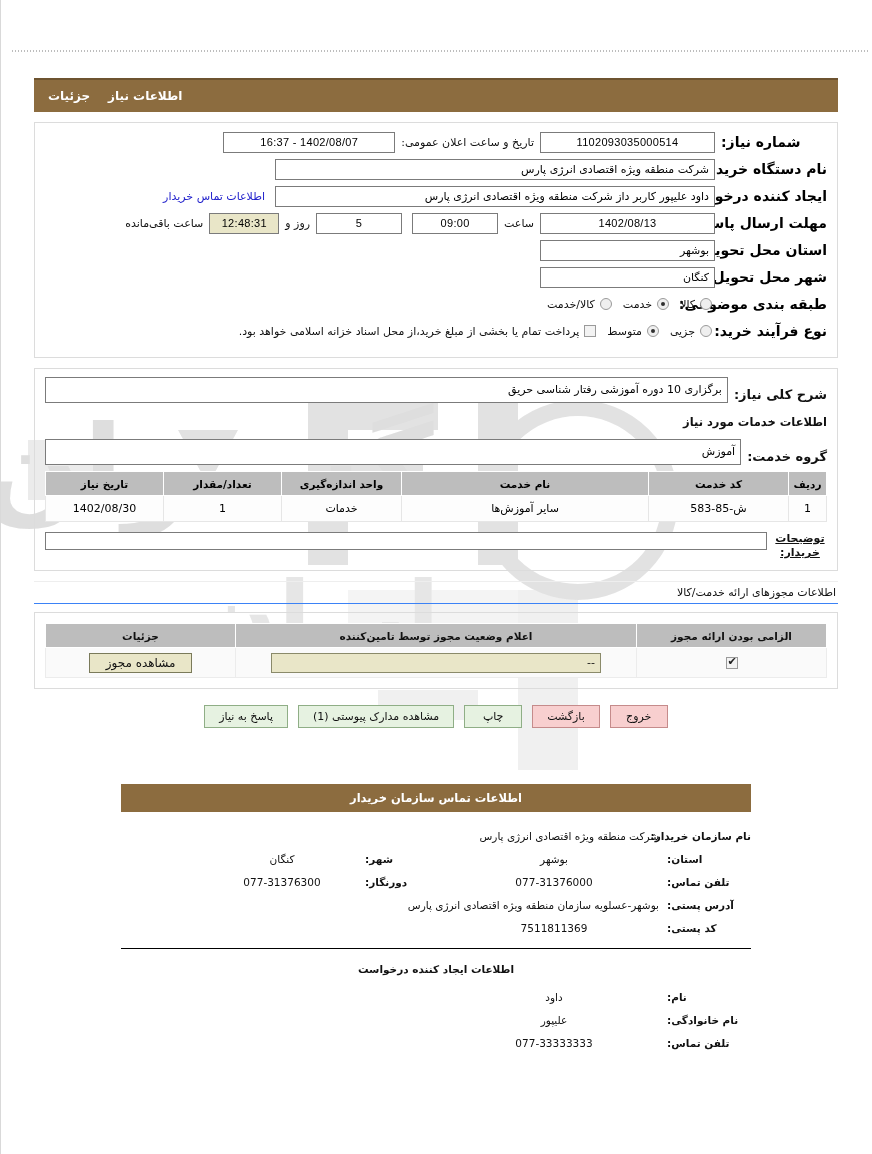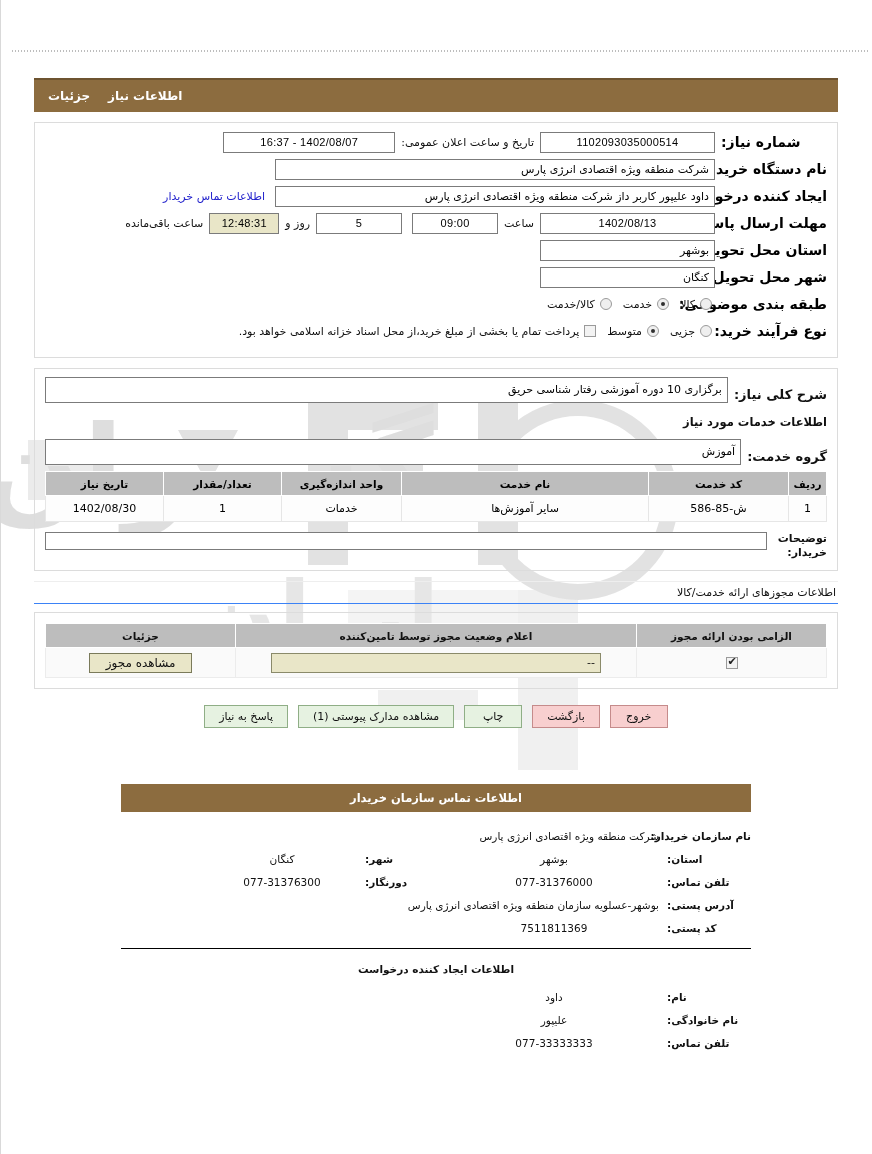--- a/index.html
+++ b/index.html
@@ -182,21 +182,21 @@
   table.grid td {
     background: #fdfdfd;
     border: 1px solid #e6e6e6;
     height: 26px;
     text-align: center;
     padding: 2px 4px;
     color: #000;
   }
 
   .note-row { display:flex; align-items:flex-start; margin-top:10px; }
-  .note-lbl { font-weight:bold; font-size:11px; width:60px; text-align:right; padding-left:6px; line-height:14px;}
+  .note-lbl { font-weight:bold; font-size:11px; width:60px; text-align:center; padding-left:6px; line-height:14px;text-decoration:underline;}
   .note-box { flex:1; border:1px solid #7b7b7b; background:#fff; height:18px; }
 
   .plain-line {
     margin: 10px 34px 0 34px;
     font-size: 11px;
     text-align: right;
     padding: 4px 2px;
     border-top: 1px solid #eeeeee;
     border-bottom: 1px solid #3b82f6;
   }
@@ -394,21 +394,21 @@
           <th style="width:140px">کد خدمت</th>
           <th>نام خدمت</th>
           <th style="width:120px">واحد اندازه‌گیری</th>
           <th style="width:118px">تعداد/مقدار</th>
           <th style="width:118px">تاریخ نیاز</th>
         </tr>
       </thead>
       <tbody>
         <tr>
           <td>1</td>
-          <td>ش-85-586</td>
+          <td>ش-85-583</td>
           <td>سایر آموزش‌ها</td>
           <td>خدمات</td>
           <td>1</td>
           <td>1402/08/30</td>
         </tr>
       </tbody>
     </table>
 
     <div class="note-row">
       <div class="note-lbl">توضیحات خریدار:</div>

